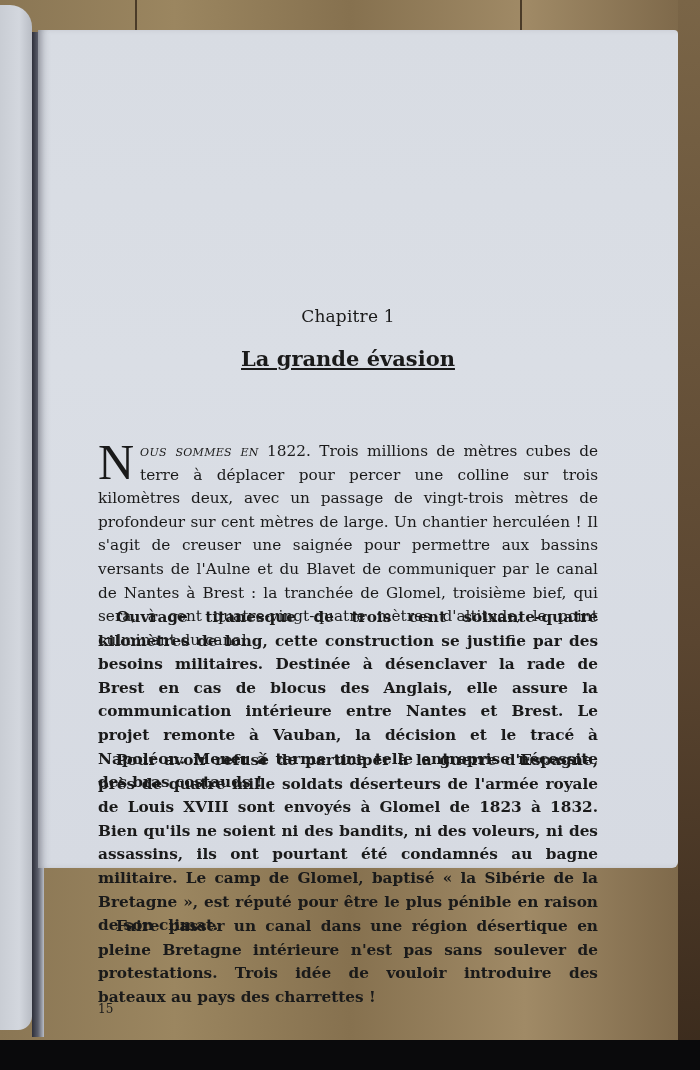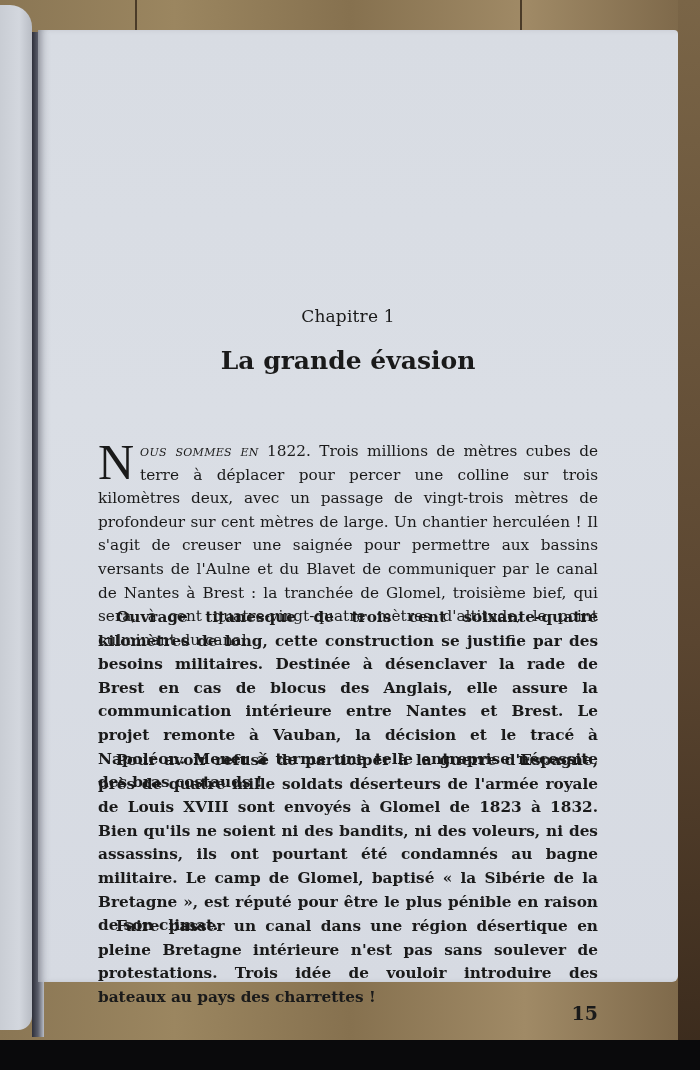--- a/index.html
+++ b/index.html
@@ -52,21 +52,21 @@
       top: 32px;
       width: 12px;
       height: 1005px;
       background: linear-gradient(90deg, #2d2f3a 0%, #5a5d6a 50%, #b9bdc6 100%);
     }
     .page {
       position: absolute;
       left: 38px;
       top: 30px;
       width: 640px;
-      height: 952px;
+      height: 838px;
       background: linear-gradient(180deg, #d8dce3 0%, #dadee5 40%, #d6dae2 100%);
       border-top-right-radius: 4px;
       border-bottom-right-radius: 6px;
       box-shadow: inset 8px 0 10px -6px rgba(40,42,55,0.55);
     }
     .text-block {
       position: absolute;
       left: 98px;
       top: 0;
       width: 500px;
@@ -81,22 +81,23 @@
       text-align: center;
       font-size: 17px;
       letter-spacing: 0.2px;
     }
     .chapter-title {
       position: absolute;
       left: 0;
       width: 500px;
       top: 316px;
       text-align: center;
-      font-size: 25px;
+      font-size: 21px;
       font-weight: bold;
+      text-decoration: underline;
     }
     .para {
       position: absolute;
       left: 0;
       width: 500px;
       font-size: 15.3px;
       line-height: 23.6px;
       text-align: justify;
       margin: 0;
     }
@@ -115,23 +116,22 @@
     .smallcaps {
       font-variant: small-caps;
       letter-spacing: 0.3px;
       font-style: italic;
     }
     .page-number {
       position: absolute;
       left: 0;
       width: 500px;
       top: 972px;
-      text-align: right;
-      font-size: 19px;
-      font-weight: bold;
+      text-align: left;
+      font-size: 12px;
     }
   </style>
 </head>
 <body>
 
 <div class="wood-seam" style="left:135px;"></div>
 <div class="wood-seam" style="left:520px;"></div>
 <div class="right-edge"></div>
 <div class="dark-bottom"></div>
 <div class="left-page"></div>

